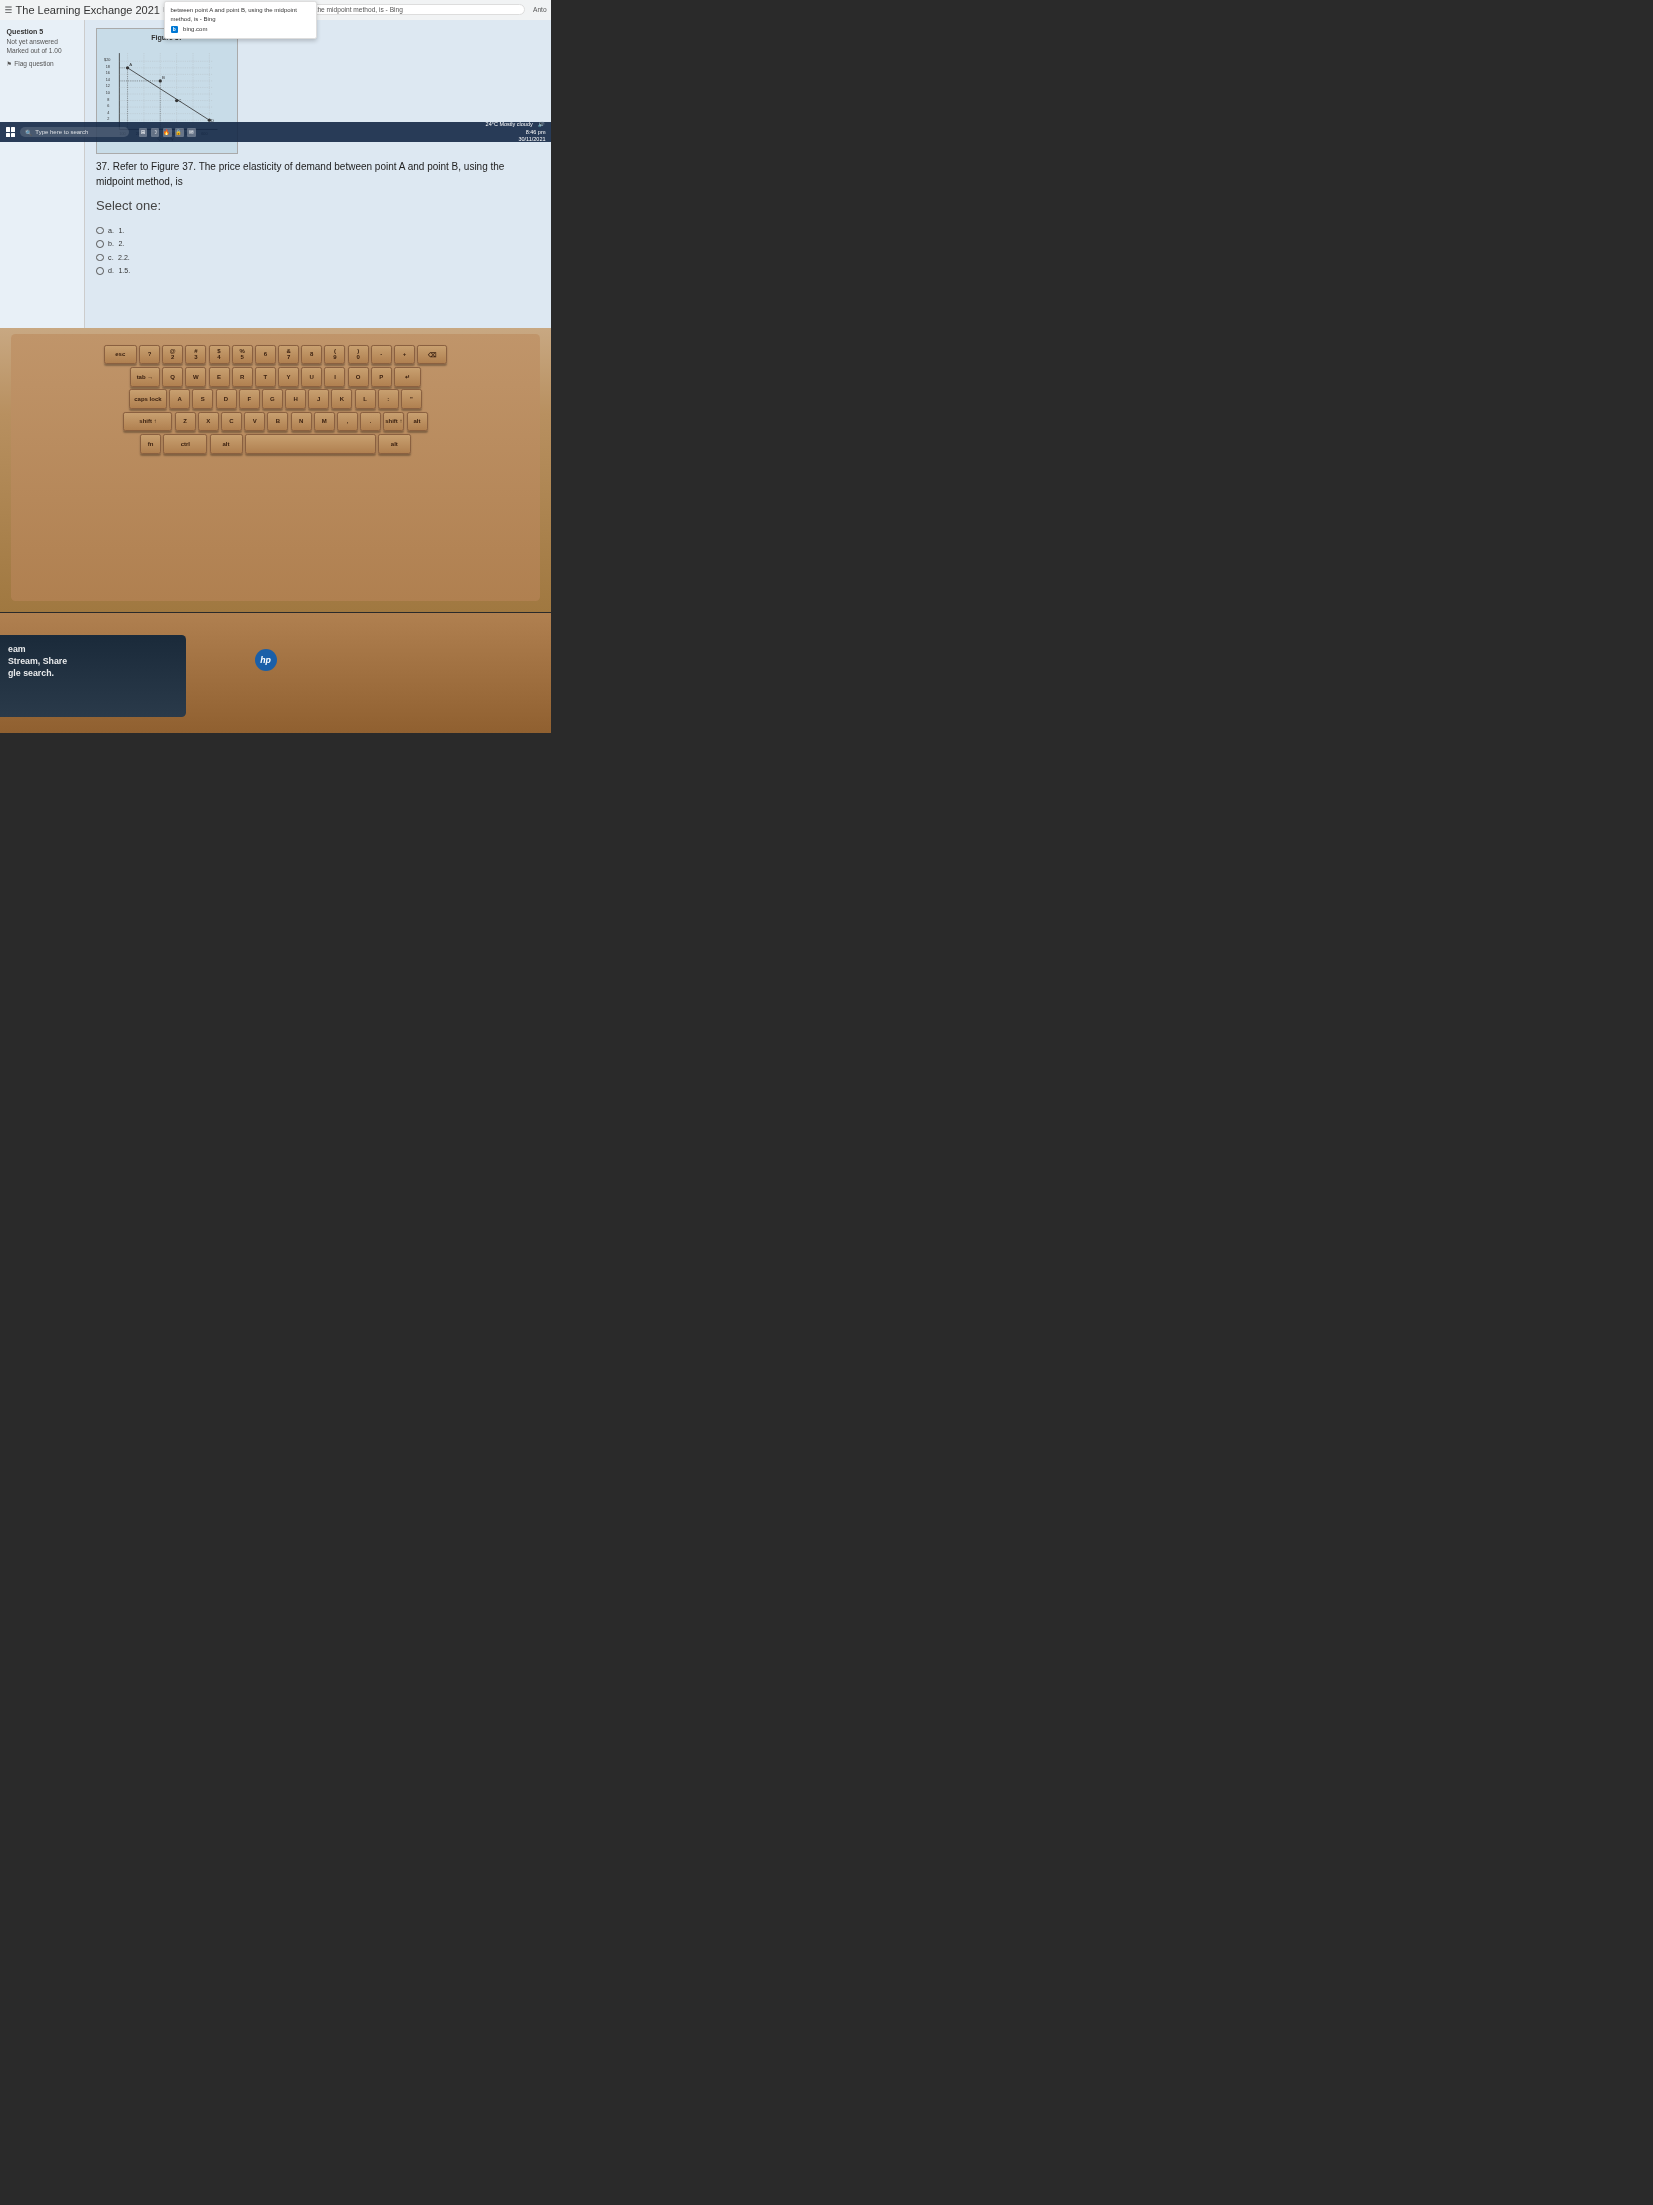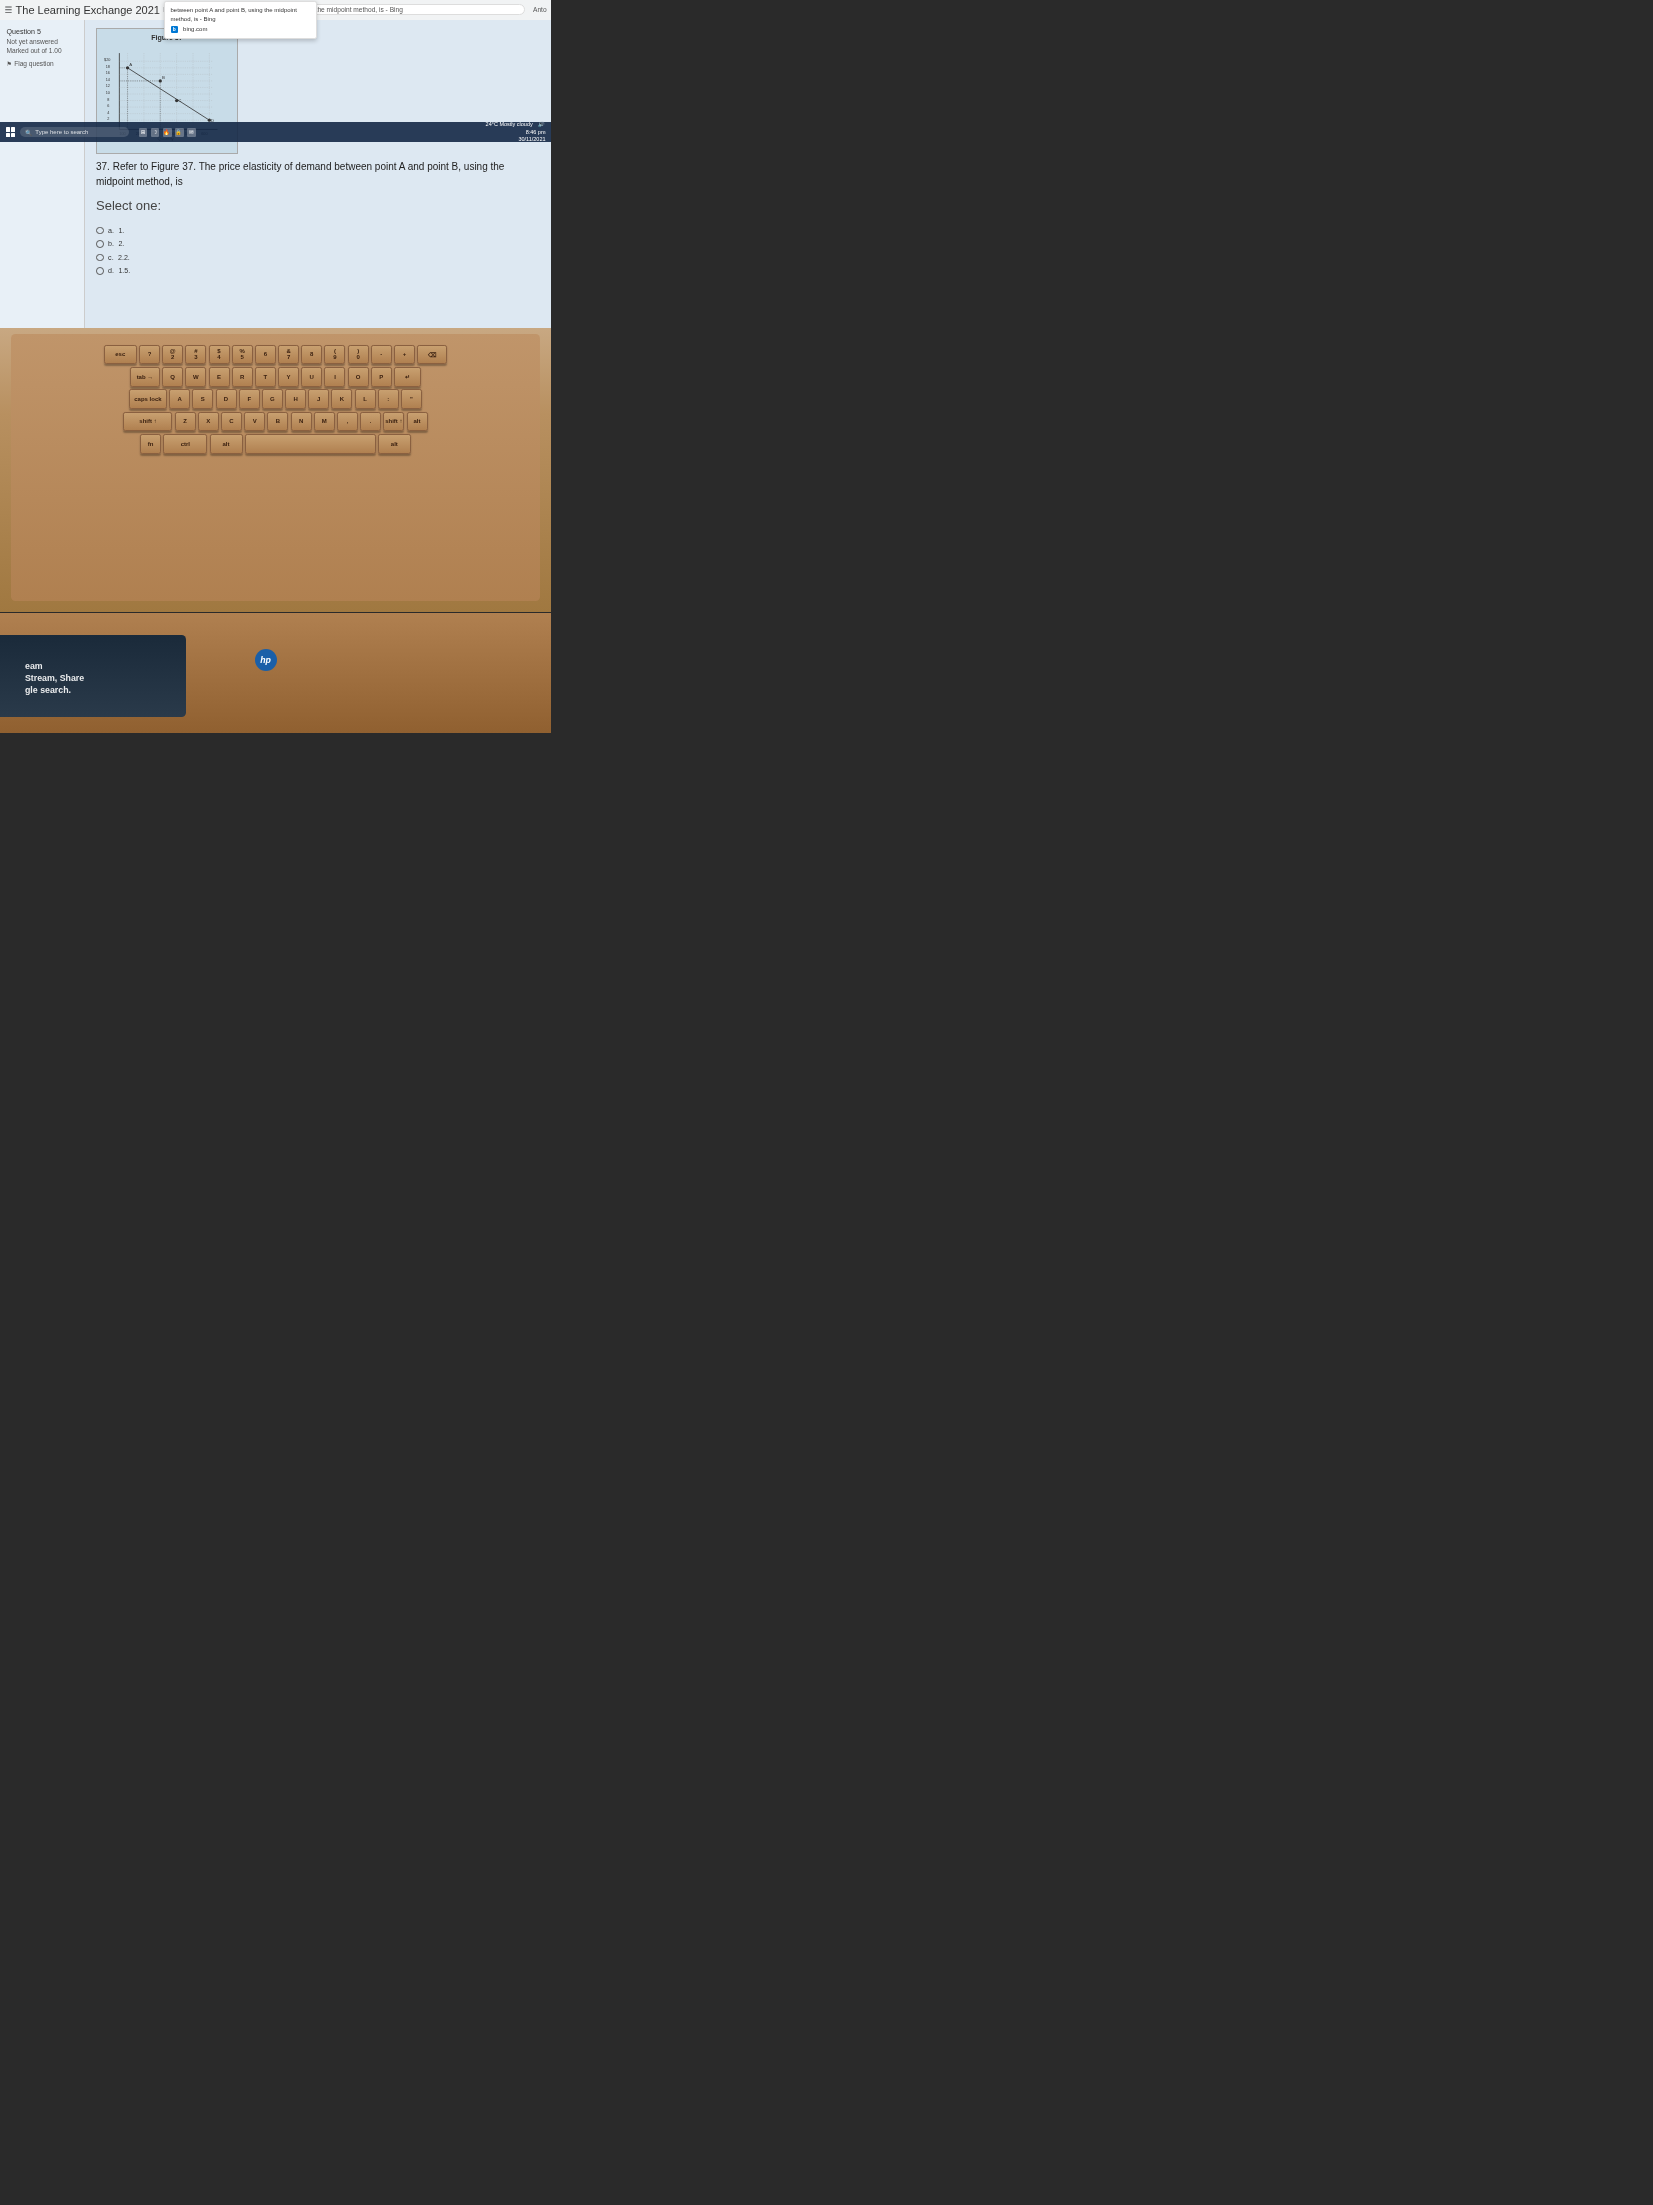--- a/index.html
+++ b/index.html
@@ -105,21 +105,21 @@
     .sidebar {
       width: 85px;
       background: #e8f0f7;
       padding: 8.2px 6.6px;
       border-right: 0.5px solid #ccc;
       flex-shrink: 0;
     }
 
     .question-label {
       font-size: 7.1px;
-      font-weight: normal;
+      font-weight: bold;
       color: #333;
       margin-bottom: 2.2px;
     }
 
     .status-text {
       font-size: 6.6px;
       color: #555;
       margin-bottom: 1.1px;
     }
 
@@ -359,21 +359,21 @@
 
     
     .bottom-card {
       position: absolute;
       bottom: 16.4px;
       left: 0;
       width: 186px;
       height: 82px;
       background: linear-gradient(180deg, #1a2a3a 0%, #2a3a4a 100%);
       border-radius: 0 4.4px 4.4px 0;
-      padding: 25px;
+      padding: 8px;
       overflow: hidden;
     }
 
     .bottom-card-text {
       color: rgba(255,255,255,0.9);
       font-size: 8.8px;
       font-weight: bold;
       line-height: 1.4;
     }
 

